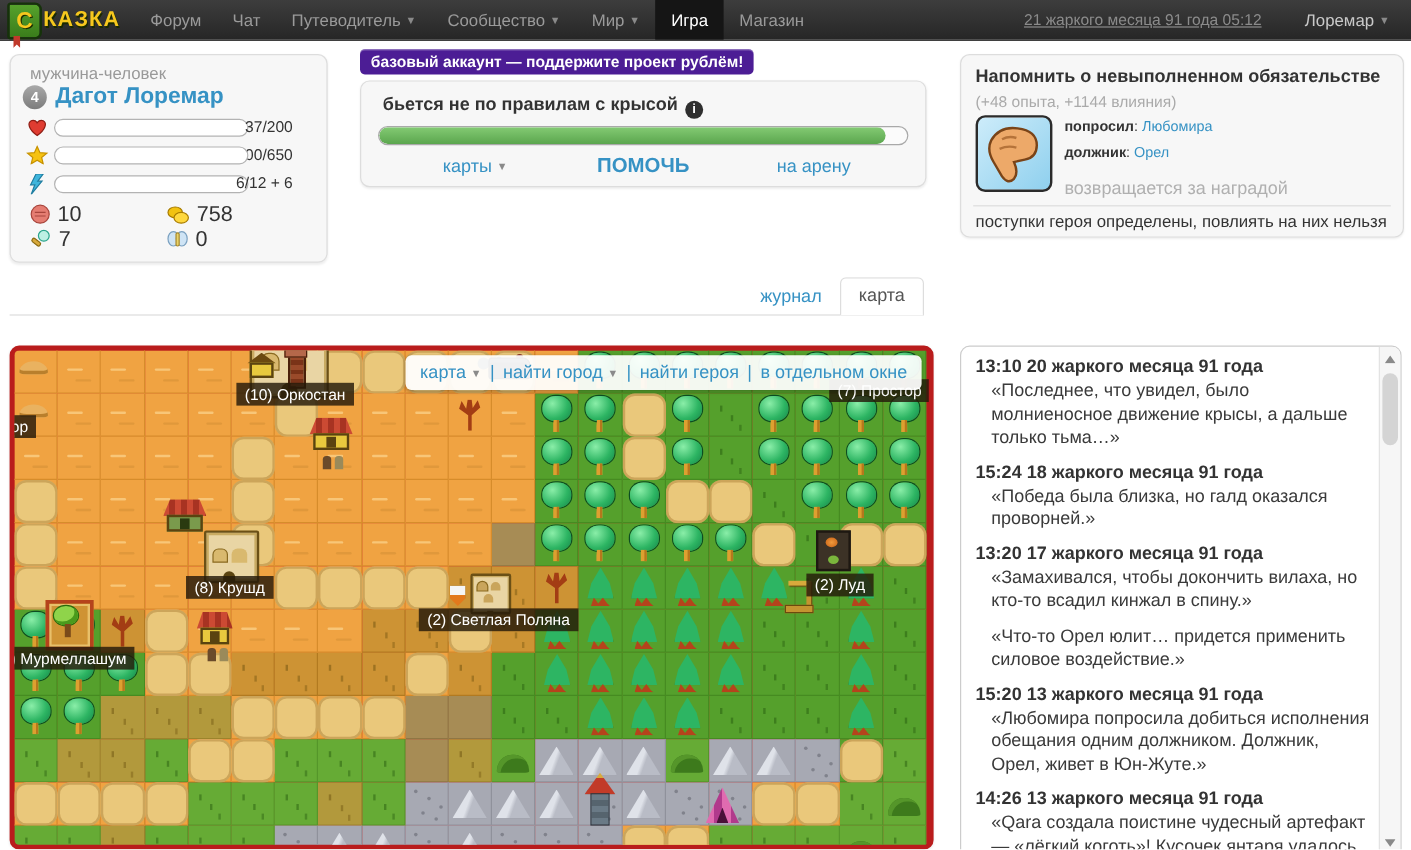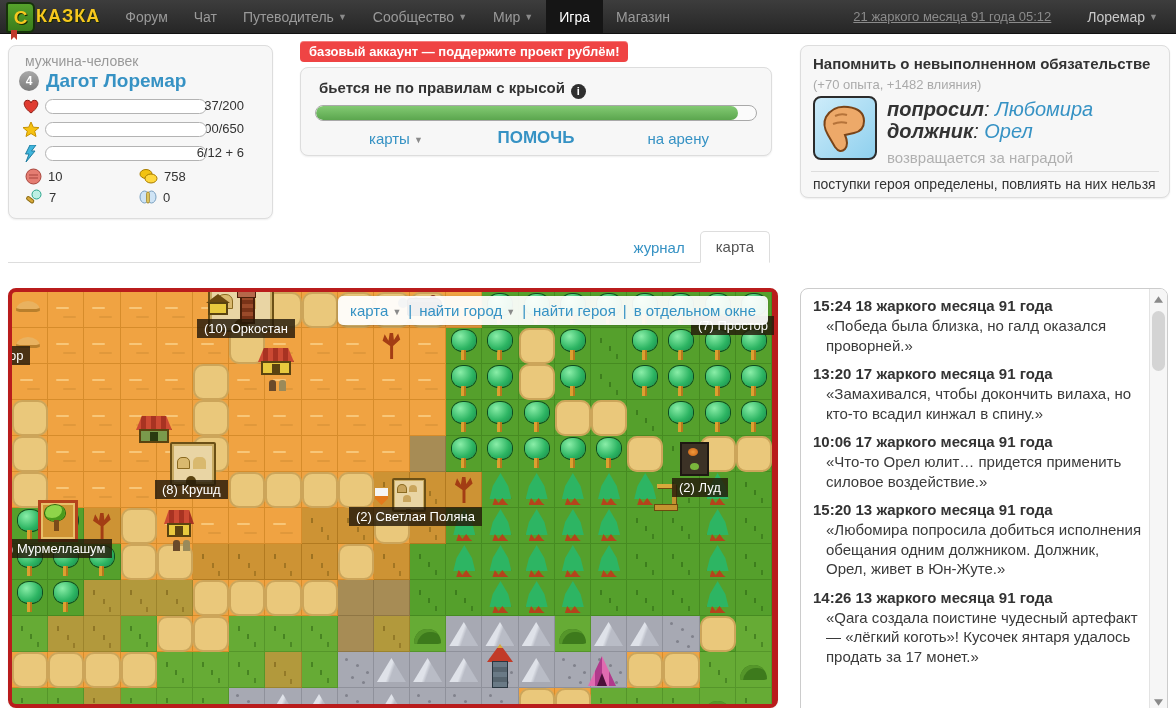--- a/index.html
+++ b/index.html
@@ -33,45 +33,45 @@
   .char-sub{position:absolute;left:16px;top:7px;color:#999;font-size:14px;}
   .char-row{position:absolute;left:10px;top:24px;display:flex;align-items:center;}
   .lvl{width:20px;height:20px;border-radius:50%;background:linear-gradient(#a9a9a9,#7c7c7c);color:#fff;
        font-size:12px;font-weight:bold;text-align:center;line-height:20px;margin-right:7px;}
   .char-name{color:#3692c4;font-weight:bold;font-size:19px;}
   .bar-row{position:absolute;left:12px;display:flex;align-items:center;height:16px;}
   .bar-icon{width:20px;height:16px;margin-right:4px;flex:none;}
   .bar{width:160px;height:13px;background:#fff;border:1px solid #b3b3b3;border-radius:8px;overflow:hidden;}
   .barfill{height:100%;border-radius:8px 0 0 8px;}
   .bar-val{position:absolute;right:28px;font-size:13px;color:#333;}
-  .stat{position:absolute;display:flex;align-items:center;font-size:13px;color:#333;}
+  .stat{position:absolute;display:flex;align-items:center;font-size:18px;color:#333;}
   .stat svg{margin-right:6px;}
 
   
-  .acct{position:absolute;left:300px;top:41px;background:#ef4444;color:#fff;font-weight:bold;font-size:13px;
+  .acct{position:absolute;left:300px;top:41px;background:#4c1d95;color:#fff;font-weight:bold;font-size:13px;
         padding:3px 9px;border-radius:4px;cursor:pointer;box-shadow:inset 0 1px 0 rgba(255,255,255,.3);}
   .action{left:300px;top:67px;width:470px;height:87px;}
   .action-title{position:absolute;left:18px;top:11px;font-size:15px;font-weight:bold;color:#333;}
   .info-i{display:inline-block;width:15px;height:15px;border-radius:50%;background:#2f2f2f;color:#fff;
         font-size:11px;font-weight:bold;text-align:center;line-height:15px;margin-left:6px;vertical-align:-2px;cursor:pointer;}
   .pbar{position:absolute;left:14px;right:14px;top:37px;height:14px;background:#fbfbfb;border:1px solid #a9a9a9;
         border-radius:8px;overflow:hidden;}
   .pfill{height:100%;background:linear-gradient(#83ca73,#5ba64e);border-radius:8px;}
   .action-links{position:absolute;left:0;right:0;top:59px;height:24px;}
   .al-cards{position:absolute;left:68px;top:3px;font-size:15px;}
   .al-help{position:absolute;left:0;right:0;text-align:center;top:1px;font-size:17px;font-weight:bold;}
   .al-arena{position:absolute;right:62px;top:3px;font-size:15px;}
 
   
   .oblig{left:800px;top:45px;width:368px;height:151px;}
   .ob-title{position:absolute;left:12px;top:9px;font-size:15px;font-weight:bold;color:#333;}
   .ob-reward{position:absolute;left:12px;top:31px;font-size:13px;color:#aaa;}
   .ob-icon{position:absolute;left:12px;top:50px;width:60px;height:60px;border:2px solid #2b2b2b;border-radius:8px;
         background:linear-gradient(135deg,#cdecfa,#8fd0ee);overflow:hidden;}
-  .ob-line{position:absolute;left:86px;font-size:20px;color:#333;font-style:italic;}
+  .ob-line{position:absolute;left:86px;font-size:12px;color:#333;}
   .ob-line b{font-weight:bold;}
   .ob-status{position:absolute;left:86px;top:103px;font-size:15px;color:#b0b0b0;}
   .ob-div{position:absolute;left:10px;right:10px;top:125px;border-top:1px solid #ddd;}
   .ob-note{position:absolute;left:12px;top:130px;font-size:14px;color:#333;}
 
   
   .tabbar{position:absolute;top:231px;height:32px;display:flex;align-items:flex-end;border-bottom:1px solid #ddd;
         box-sizing:border-box;}
   .tabbar.left{left:8px;width:762px;justify-content:flex-end;}
   .tabbar.right{left:800px;width:368px;}
@@ -328,21 +328,21 @@
       </div>
     <div class="action-links">
       <span class="al-cards link"><span>карты</span><span class="caret">▼</span></span>
       <span class="al-help"><span class="link">ПОМОЧЬ</span></span>
       <span class="al-arena link">на арену</span>
     </div>
   </div>
 
   <div class="panel oblig">
     <div class="ob-title">Напомнить о невыполненном обязательстве</div>
-    <div class="ob-reward">(+70 опыта, +1482 влияния)</div>
+    <div class="ob-reward">(+48 опыта, +1144 влияния)</div>
     <div class="ob-icon">
       <svg width="56" height="56" viewBox="0 0 56 56">
           <path d="M11 19 Q18 7 33 9 Q49 11 49 23 Q49 33 39 35 L30 37 Q34 46 30 51 Q25 56 20 49 L13 37 Q7 27 11 19Z" fill="#eda969" stroke="#7a4418" stroke-width="2"></path>
           <path d="M20 18 q6 -3 12 -1 M18 26 q7 -3 14 -1" fill="none" stroke="#b5733a" stroke-width="2"></path>
         </svg>
     </div>
     <div class="ob-line" style="top:52px;"><b>попросил</b>: <span class="link">Любомира</span></div>
     <div class="ob-line" style="top:74px;"><b>должник</b>: <span class="link">Орел</span></div>
     <div class="ob-status">возвращается за наградой</div>
     <div class="ob-div"></div>
@@ -632,29 +632,32 @@
       <div class="maplabel" style="left: -10px; top: 54px;">ор</div>
       <div class="maplabel" style="left: 143px; top: 188px;">(8) Крушд</div>
       <div class="maplabel" style="left: -10px; top: 247px;">) Мурмеллашум</div>
       <div class="maplabel" style="left: 337px; top: 215px;">(2) Светлая Поляна</div>
       <div class="maplabel" style="left: 660px; top: 186px;">(2) Луд</div>
     </div>
 
   <div class="diary">
     <div class="diary-list">
         <div class="entry">
+          <div class="etime">13:10 20 жаркого месяца 91 года</div>
+          <div class="etext">«Последнее, что увидел, было молниеносное движение крысы, а дальше только тьма…»</div>
+        </div>
+        <div class="entry">
           <div class="etime">15:24 18 жаркого месяца 91 года</div>
           <div class="etext">«Победа была близка, но галд оказался проворней.»</div>
         </div>
         <div class="entry">
           <div class="etime">13:20 17 жаркого месяца 91 года</div>
           <div class="etext">«Замахивался, чтобы докончить вилаха, но кто-то всадил кинжал в спину.»</div>
         </div>
         <div class="entry">
-          <div class="etime">10:06 17 жаркого месяца 91 года</div>
           <div class="etext">«Что-то Орел юлит… придется применить силовое воздействие.»</div>
         </div>
         <div class="entry">
           <div class="etime">15:20 13 жаркого месяца 91 года</div>
           <div class="etext">«Любомира попросила добиться исполнения обещания одним должником. Должник, Орел, живет в Юн-Жуте.»</div>
         </div>
         <div class="entry">
           <div class="etime">14:26 13 жаркого месяца 91 года</div>
           <div class="etext">«Qara создала поистине чудесный артефакт — «лёгкий коготь»! Кусочек янтаря удалось продать за 17 монет.»</div>
         </div>

